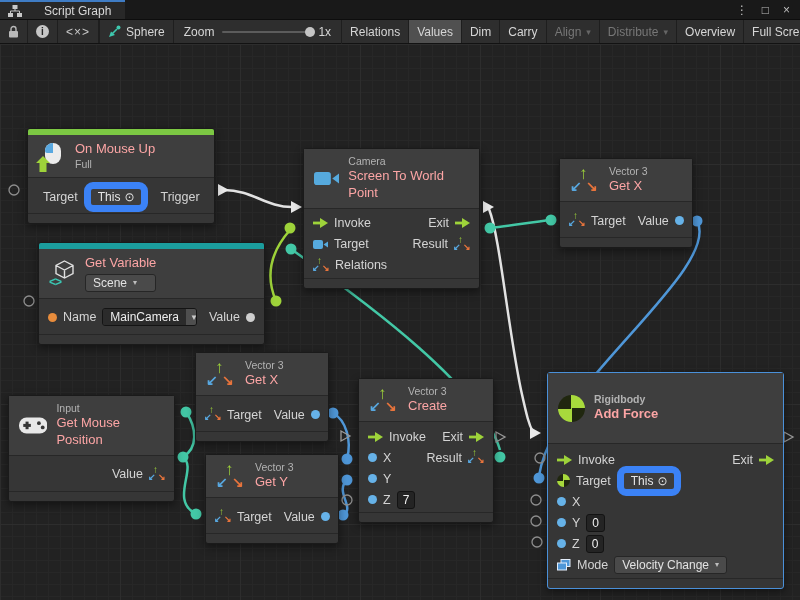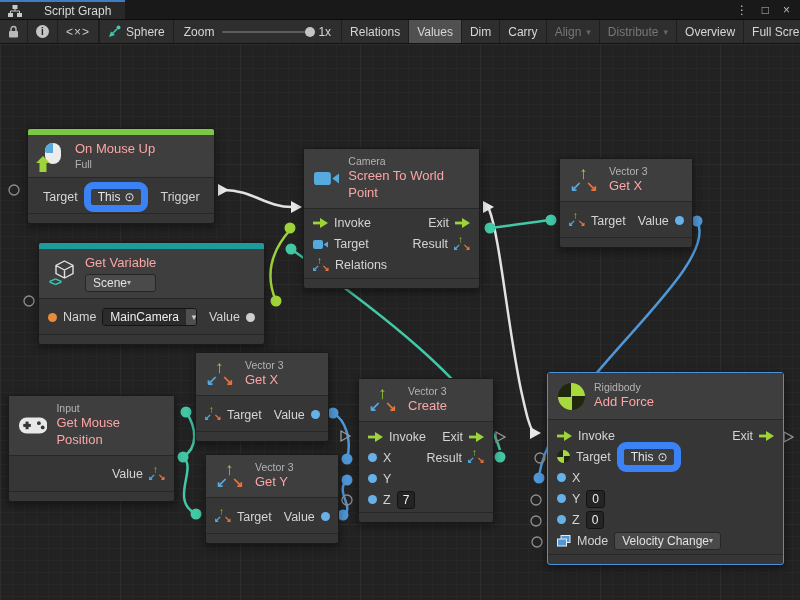--- a/index.html
+++ b/index.html
@@ -60,21 +60,21 @@
   .sp { flex:1; }
   .n-foot { height:10px; border-top:1px solid #272727; }
 
   
   .dot { width:9px; height:9px; border-radius:50%; flex:none;}
   .dot.blue { background:#66b2e8; } .dot.orange { background:#e88c3c; }
   .dot.gray { background:#cfcfcf; }
   .pill { display:flex; align-items:center; gap:4px; background:#3d3d3d; border:7px solid #3b82f6;
     border-radius:9px; padding:1px 7px; font-size:12px; color:#e6e6e6;}
   .pill .obj { color:#dedede; font-size:12px;}
-  .drop { display:flex; align-items:center; background:#4a4a4a; border:1px solid #262626;
+  .drop { display:flex; align-items:center; gap:6px; background:#4a4a4a; border:1px solid #262626;
     border-radius:3px; padding:1px 7px; font-size:12px; color:#e2e2e2;}
   .drop .caret { font-size:8px; color:#bdbdbd;}
   .drop2 { display:flex; align-items:stretch; border:1px solid #141414; border-radius:3px; overflow:hidden;}
   .drop2 .txt { background:#2b2b2b; color:#eee; padding:1px 7px; font-size:12px;}
   .drop2 .cap { background:#4f4f4f; color:#c9c9c9; font-size:8px; display:flex; align-items:center; padding:0 4px;}
   .field { background:#242424; border:1px solid #131313; border-radius:3px; color:#f0f0f0;
     font-size:12px; padding:0 5px; min-width:16px; text-align:left; line-height:16px;}
 
   
   .v3 { position:relative; width:16px; height:15px; flex:none; display:inline-block;}
@@ -514,21 +514,21 @@
     <div class="r">
       <span class="dot blue"></span>
       <span>Z</span>
       <span class="field">7</span>
     </div>
   </div>
   <div class="n-foot"></div>
 </div>
 
 <div class="node selected" style="left:547px; top:372px; width:237px;">
-  <div class="n-head" style="padding:8px 10px;">
+  <div class="n-head" style="padding:20px 10px;font-weight:bold;">
     <span class="rb big"></span>
     <span>
       <div class="n-cat">Rigidbody</div>
       <div class="n-title">Add Force</div>
     </span>
   </div>
   <div class="n-body" style="padding:5px 0 3px 0;">
     <div class="r">
       <svg width="15" height="10" viewBox="0 0 15 10">
         <rect x="0" y="3.6" width="8" height="2.8" fill="#9ed33a"></rect>

